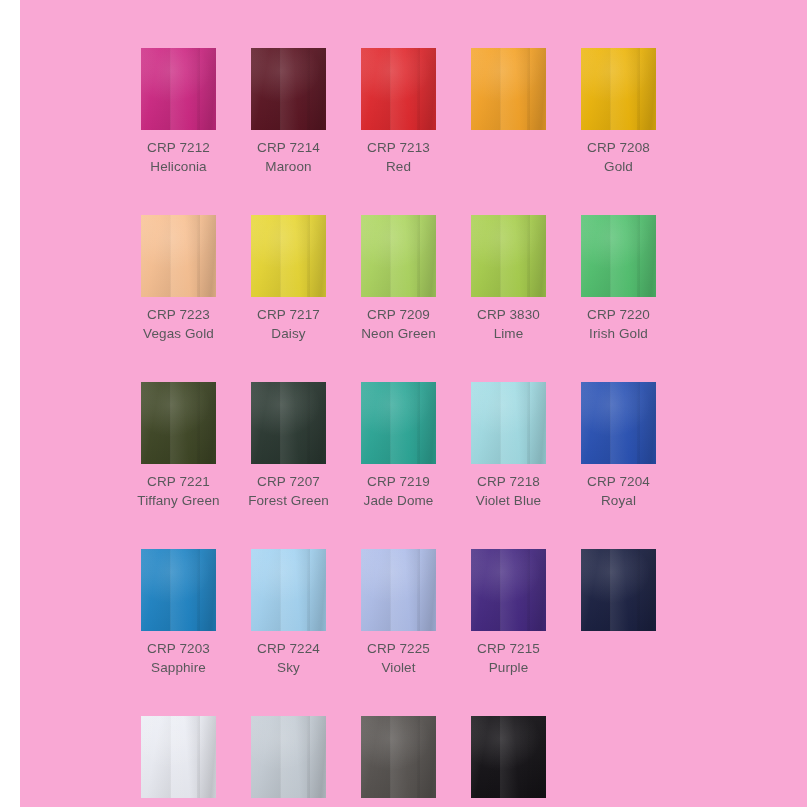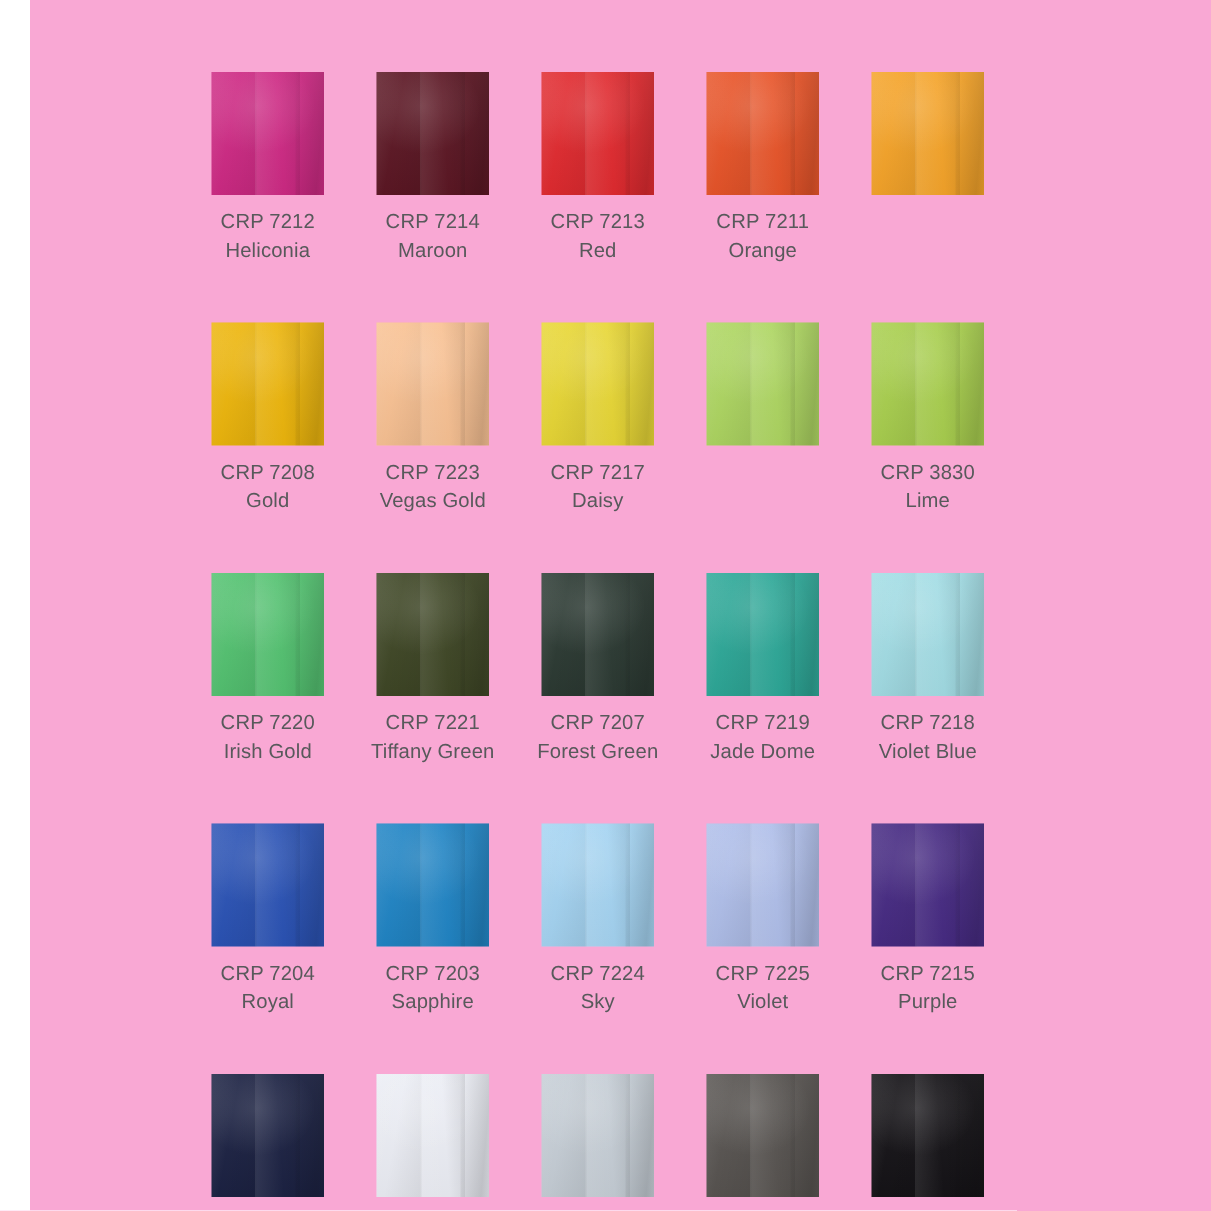--- a/index.html
+++ b/index.html
@@ -134,32 +134,20 @@
           <div class="fold-b"></div>
           <div class="fold-c"></div>
           <div class="sheen"></div>
         </div>
         <div class="swatch-caption">
           <span class="swatch-code">CRP 7213</span>
           <span class="swatch-name">Red</span>
         </div>
       </div>
       <div class="swatch-cell">
-        <div class="swatch-chip" style="background: rgb(232, 85, 42);">
-          <div class="fold-a"></div>
-          <div class="fold-b"></div>
-          <div class="fold-c"></div>
-          <div class="sheen"></div>
-        </div>
-        <div class="swatch-caption">
-          <span class="swatch-code">CRP 7211</span>
-          <span class="swatch-name">Orange</span>
-        </div>
-      </div>
-      <div class="swatch-cell">
         <div class="swatch-chip" style="background: rgb(245, 164, 42);">
           <div class="fold-a"></div>
           <div class="fold-b"></div>
           <div class="fold-c"></div>
           <div class="sheen"></div>
         </div>
       </div>
       <div class="swatch-cell">
         <div class="swatch-chip" style="background: rgb(237, 182, 13);">
           <div class="fold-a"></div>
@@ -195,20 +183,24 @@
           <span class="swatch-code">CRP 7217</span>
           <span class="swatch-name">Daisy</span>
         </div>
       </div>
       <div class="swatch-cell">
         <div class="swatch-chip" style="background: rgb(174, 214, 98);">
           <div class="fold-a"></div>
           <div class="fold-b"></div>
           <div class="fold-c"></div>
           <div class="sheen"></div>
+        </div>
+        <div class="swatch-caption">
+          <span class="swatch-code">CRP 7209</span>
+          <span class="swatch-name">Neon Green</span>
         </div>
       </div>
       <div class="swatch-cell">
         <div class="swatch-chip" style="background: rgb(169, 207, 79);">
           <div class="fold-a"></div>
           <div class="fold-b"></div>
           <div class="fold-c"></div>
           <div class="sheen"></div>
         </div>
         <div class="swatch-caption">

